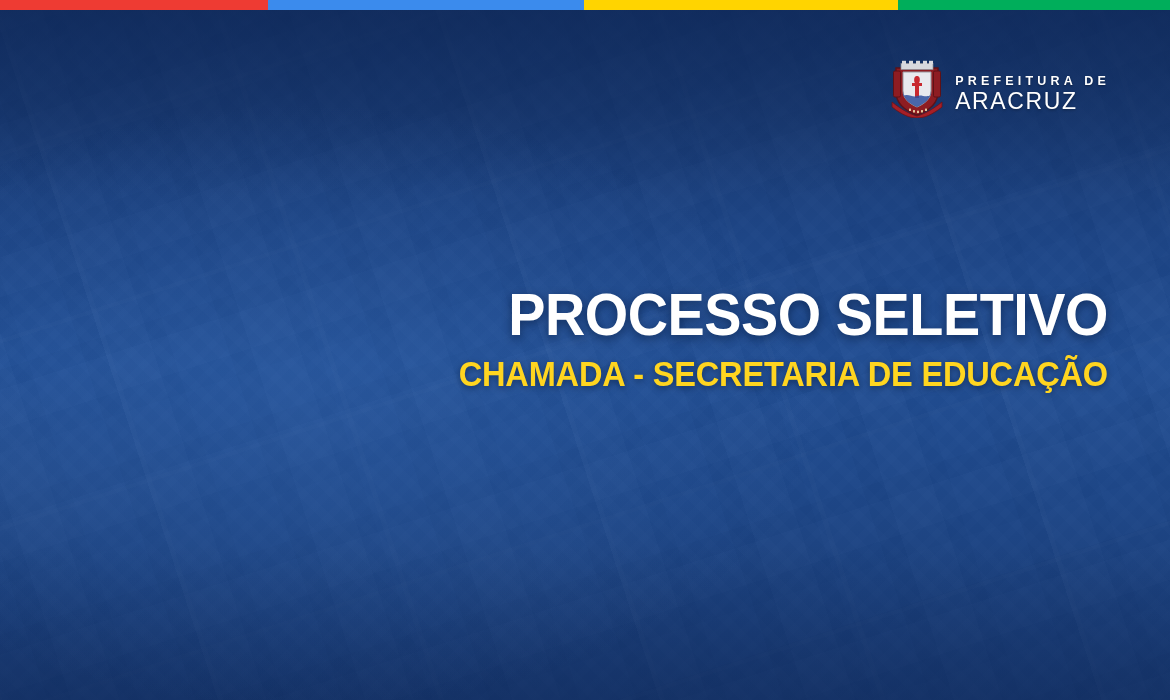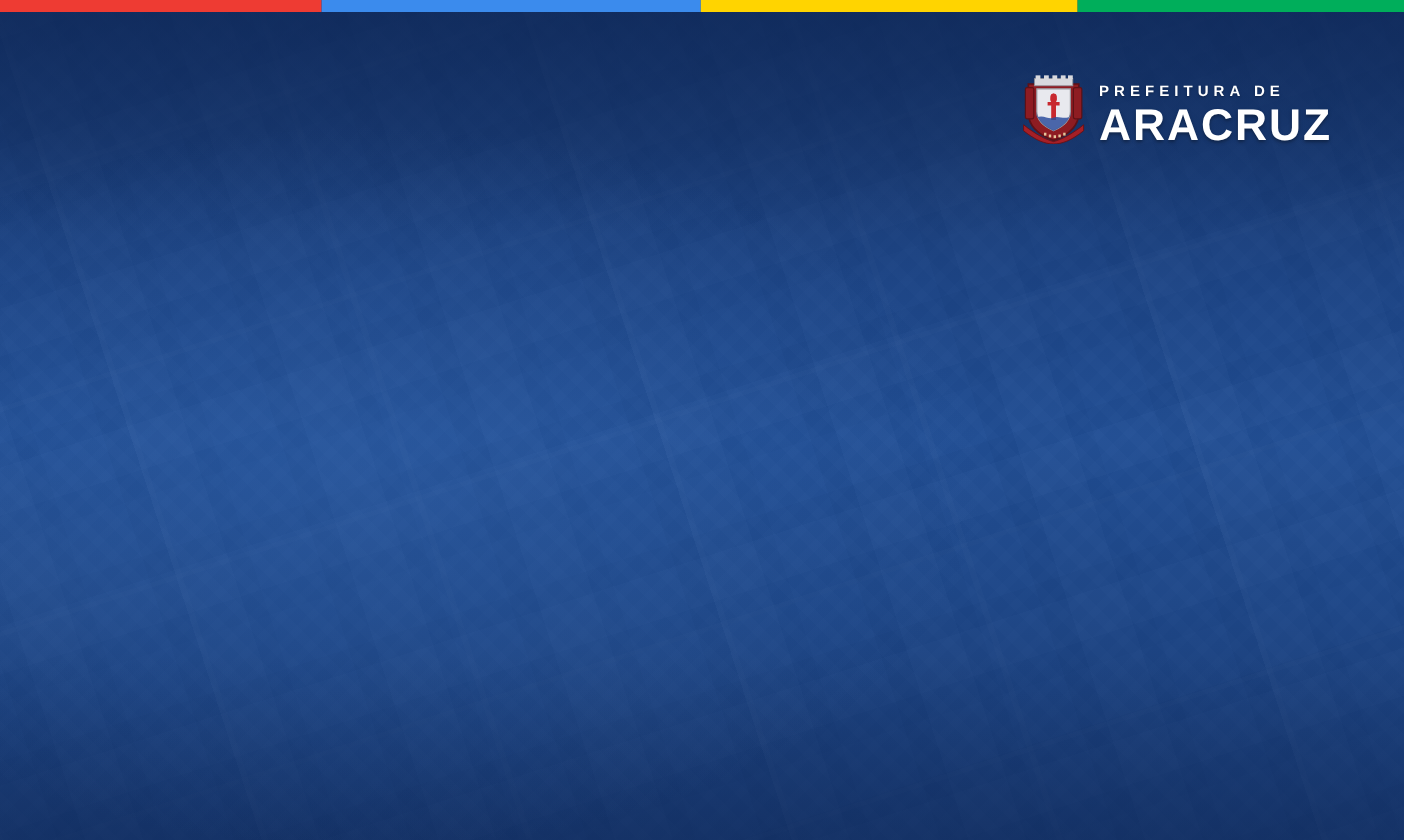--- a/index.html
+++ b/index.html
@@ -114,22 +114,22 @@
     color:#ffffff;
     font-size:12.5px;
     font-weight:bold;
     letter-spacing:4.2px;
     margin-bottom:3px;
     text-shadow:0 1px 2px rgba(0,0,0,.35);
     margin-top:12px;
   }
   .logo-city {
     color:#ffffff;
-    font-size:37px;
-    font-weight:bold;
+    font-size:23px;
+    font-weight:normal;
     letter-spacing:1.6px;
     text-shadow:0 1px 3px rgba(0,0,0,.35);
   }
 
   
   .headline {
     position:absolute;
     right:62px;
     top:284px;
     width:940px;
@@ -213,14 +213,18 @@
           <rect x="35" y="50.6" width="2" height="2.4"></rect>
         </g>
       </svg>
     </span>
     <span class="logo-text">
       <span class="logo-pref">PREFEITURA DE</span>
       <span class="logo-city">ARACRUZ</span>
     </span>
   </div>
 
+  <div class="headline">
+    <div class="title">PROCESSO SELETIVO</div>
+    <div class="subtitle">CHAMADA - SECRETARIA DE EDUCAÇÃO</div>
+  </div>
 
 </div>
 
 </body></html>

